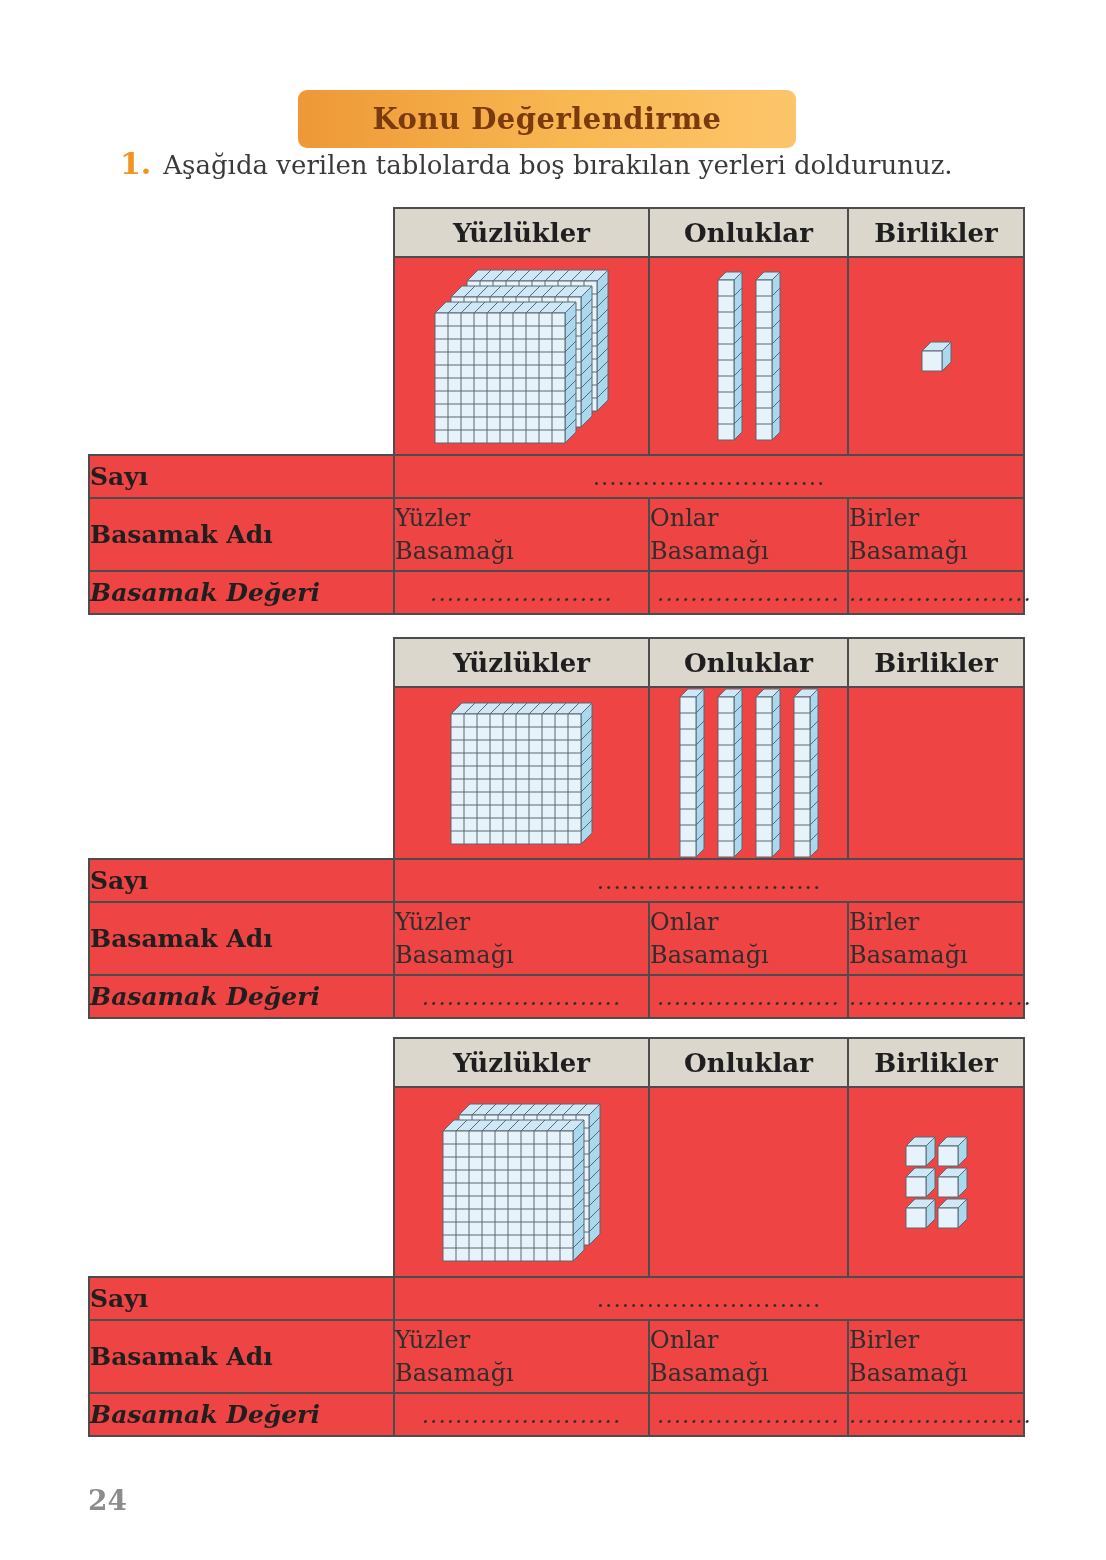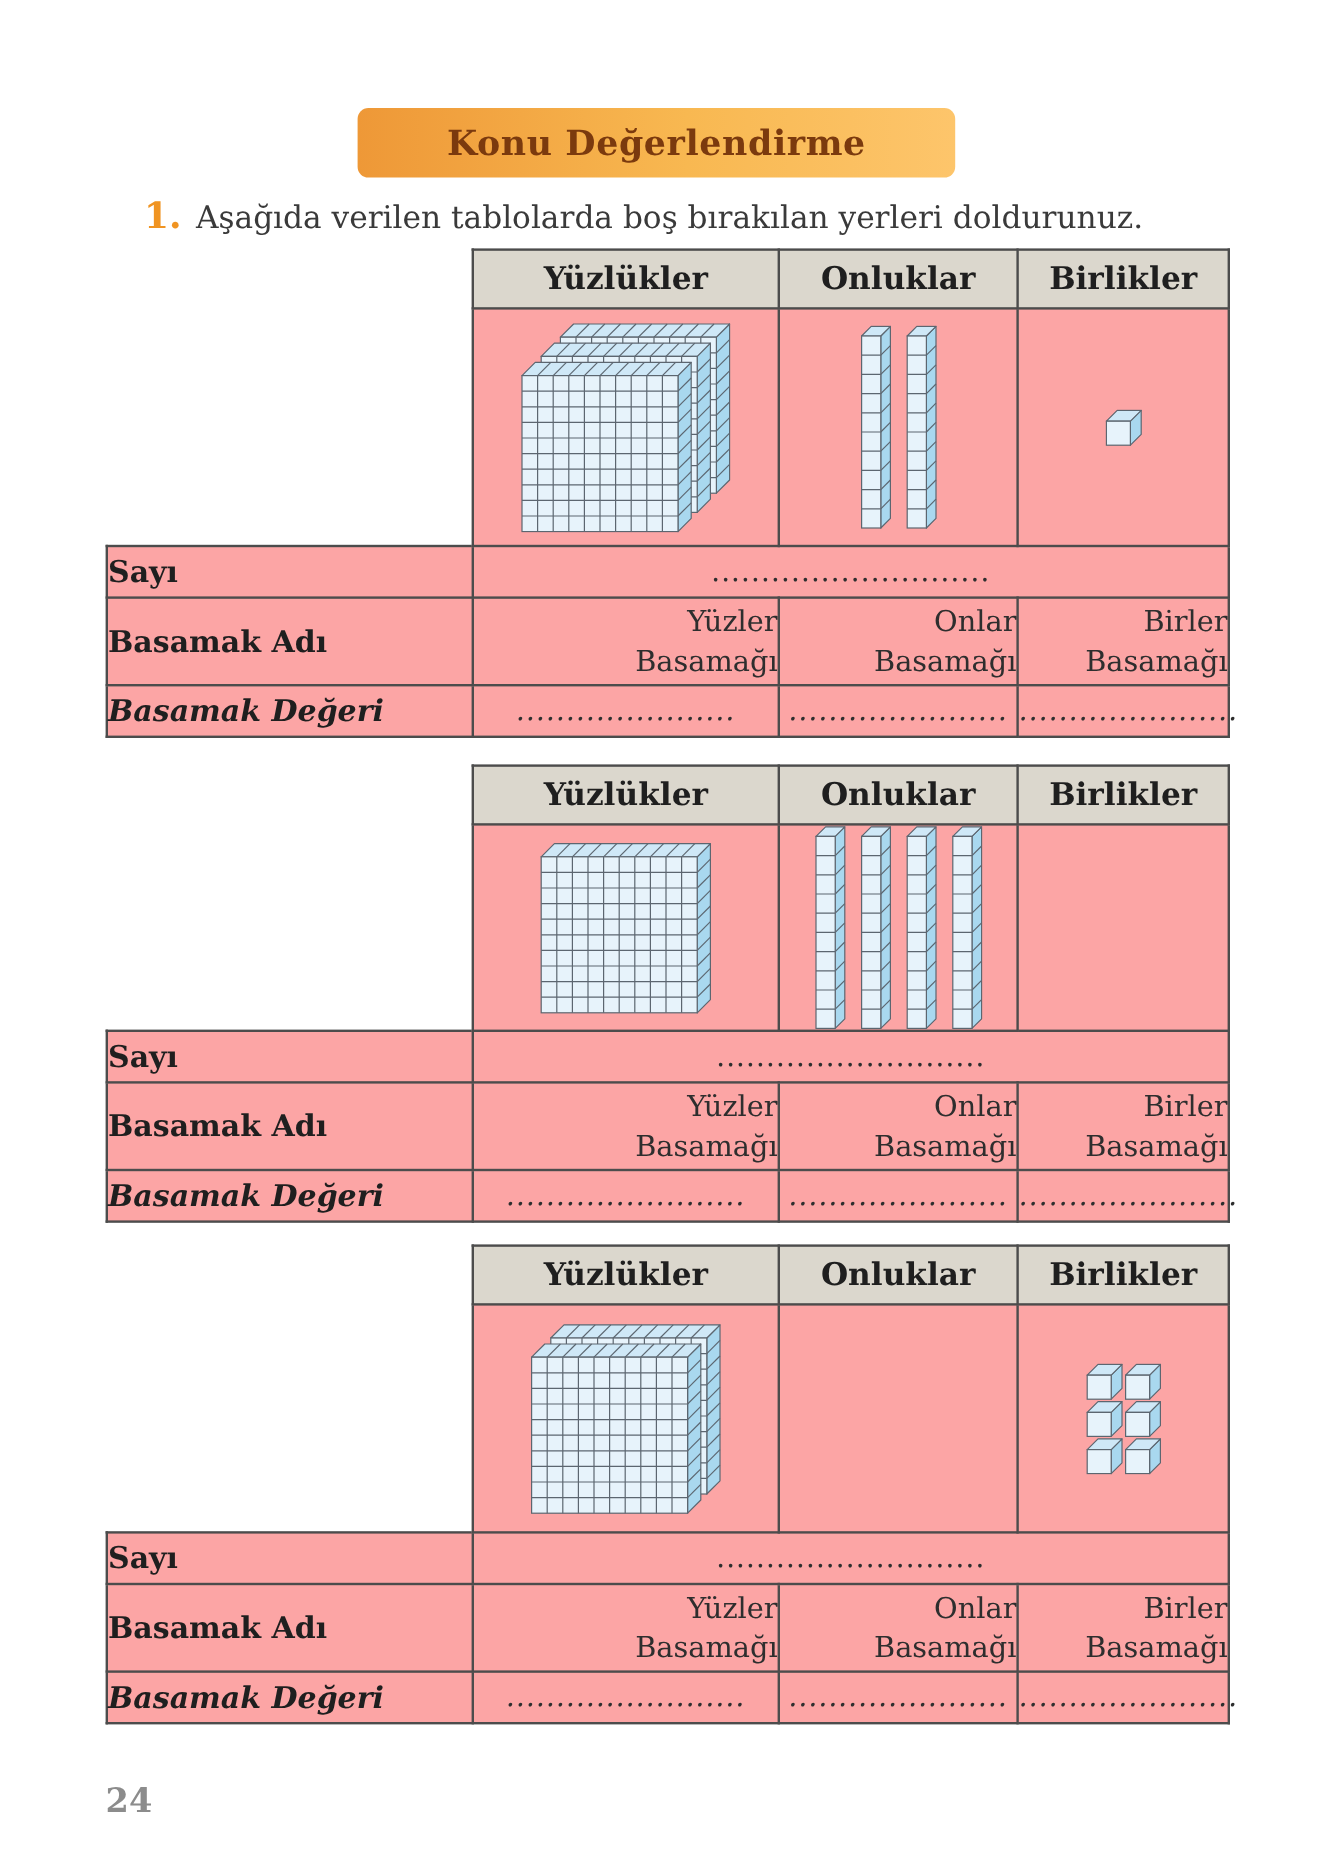--- a/index.html
+++ b/index.html
@@ -9,37 +9,37 @@
   }
   
   .banner{
     position:absolute;left:298px;top:90px;width:498px;height:58px;
     border-radius:9px;
     background:linear-gradient(90deg,#ee9837 0%,#f8b851 55%,#fdc56b 100%);
     display:flex;align-items:center;justify-content:center;
   }
   .banner-title{font-size:29px;font-weight:bold;color:#7b3a0e;letter-spacing:.5px;}
   
-  .question{position:absolute;left:120px;top:163px;width:940px;font-size:26px;color:#3a3a3a;}
+  .question{position:absolute;left:120px;top:146px;width:940px;font-size:26px;color:#3a3a3a;}
   .qnum{color:#f09422;font-weight:bold;font-size:30px;margin-right:12px;}
   
   .ptable{border-collapse:collapse;table-layout:fixed;width:935px;position:absolute;left:88px;}
   .pos-t0{top:207px;} .pos-t1{top:637px;} .pos-t2{top:1037px;}
-  .ptable td,.ptable th{border:2px solid #4c4c4c;background:#fca5a5;padding:0;}
+  .ptable td,.ptable th{border:2px solid #4c4c4c;background:#ef4444;padding:0;}
   .ptable th{
     background:#dbd7cd;font-size:26px;font-weight:bold;color:#1f1f1f;
     height:47px;text-align:center;margin-left:37px;
   }
   .ghost{border:none !important;background:transparent !important;}
   .lbl{font-weight:bold;font-size:25px;color:#1f1f1f;padding-left:14px;text-align:left;}
   .sayi-cell{height:41px;}
   .adi-cell{height:71px;}
   .deg-cell{height:41px;font-style:italic;}
   .t0 .bcell{height:196px;} .t1 .bcell{height:166px;} .t2 .bcell{height:188px;}
-  .pname{text-align:right;font-size:24px;line-height:1.35;white-space:pre-line;color:#2e2e2e;}
+  .pname{text-align:left;font-size:24px;line-height:1.35;white-space:pre-line;color:#2e2e2e;}
   .dots{text-align:center;font-size:23px;letter-spacing:1px;color:#2e2e2e;}
   .bwrap{display:flex;align-items:center;justify-content:center;width:100%;height:100%;}
   .bwrap svg{display:block;}
   
   .page-num{position:absolute;left:88px;top:1484px;font-size:28px;font-weight:bold;color:#8c8c8c;text-align:right;}
 </style>
 </head>
 <body>
 
 <div class="banner">

